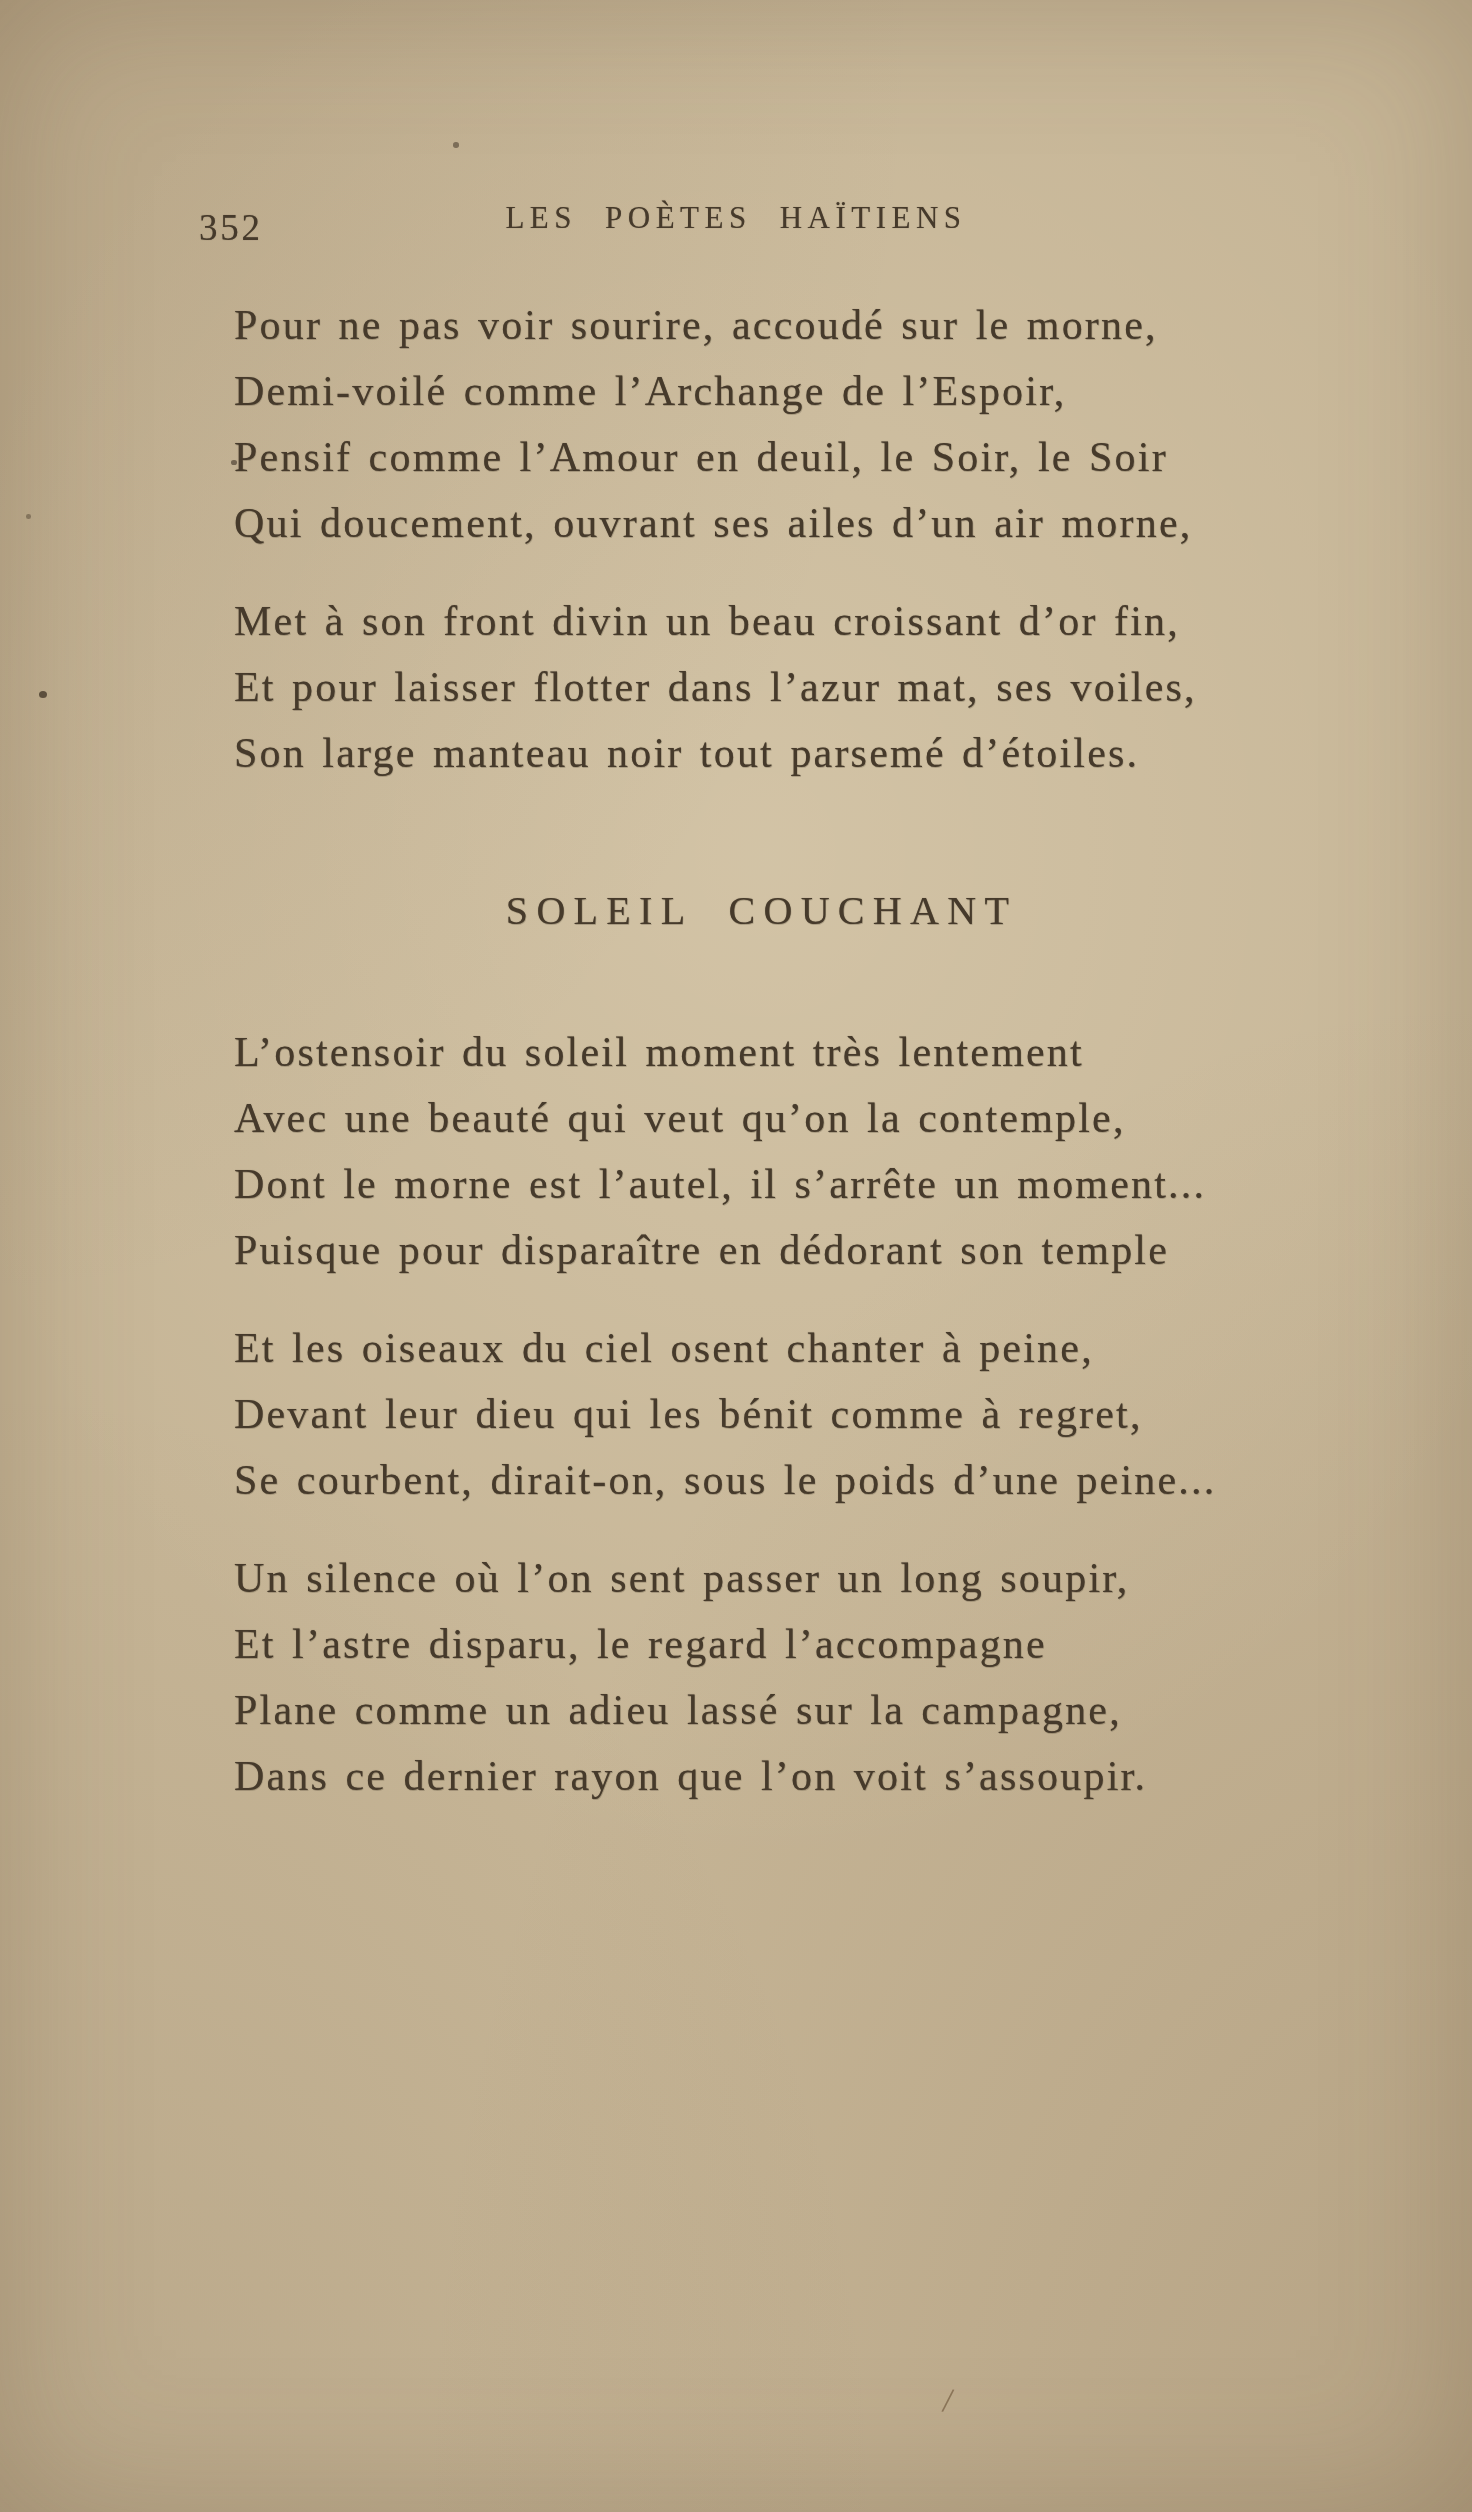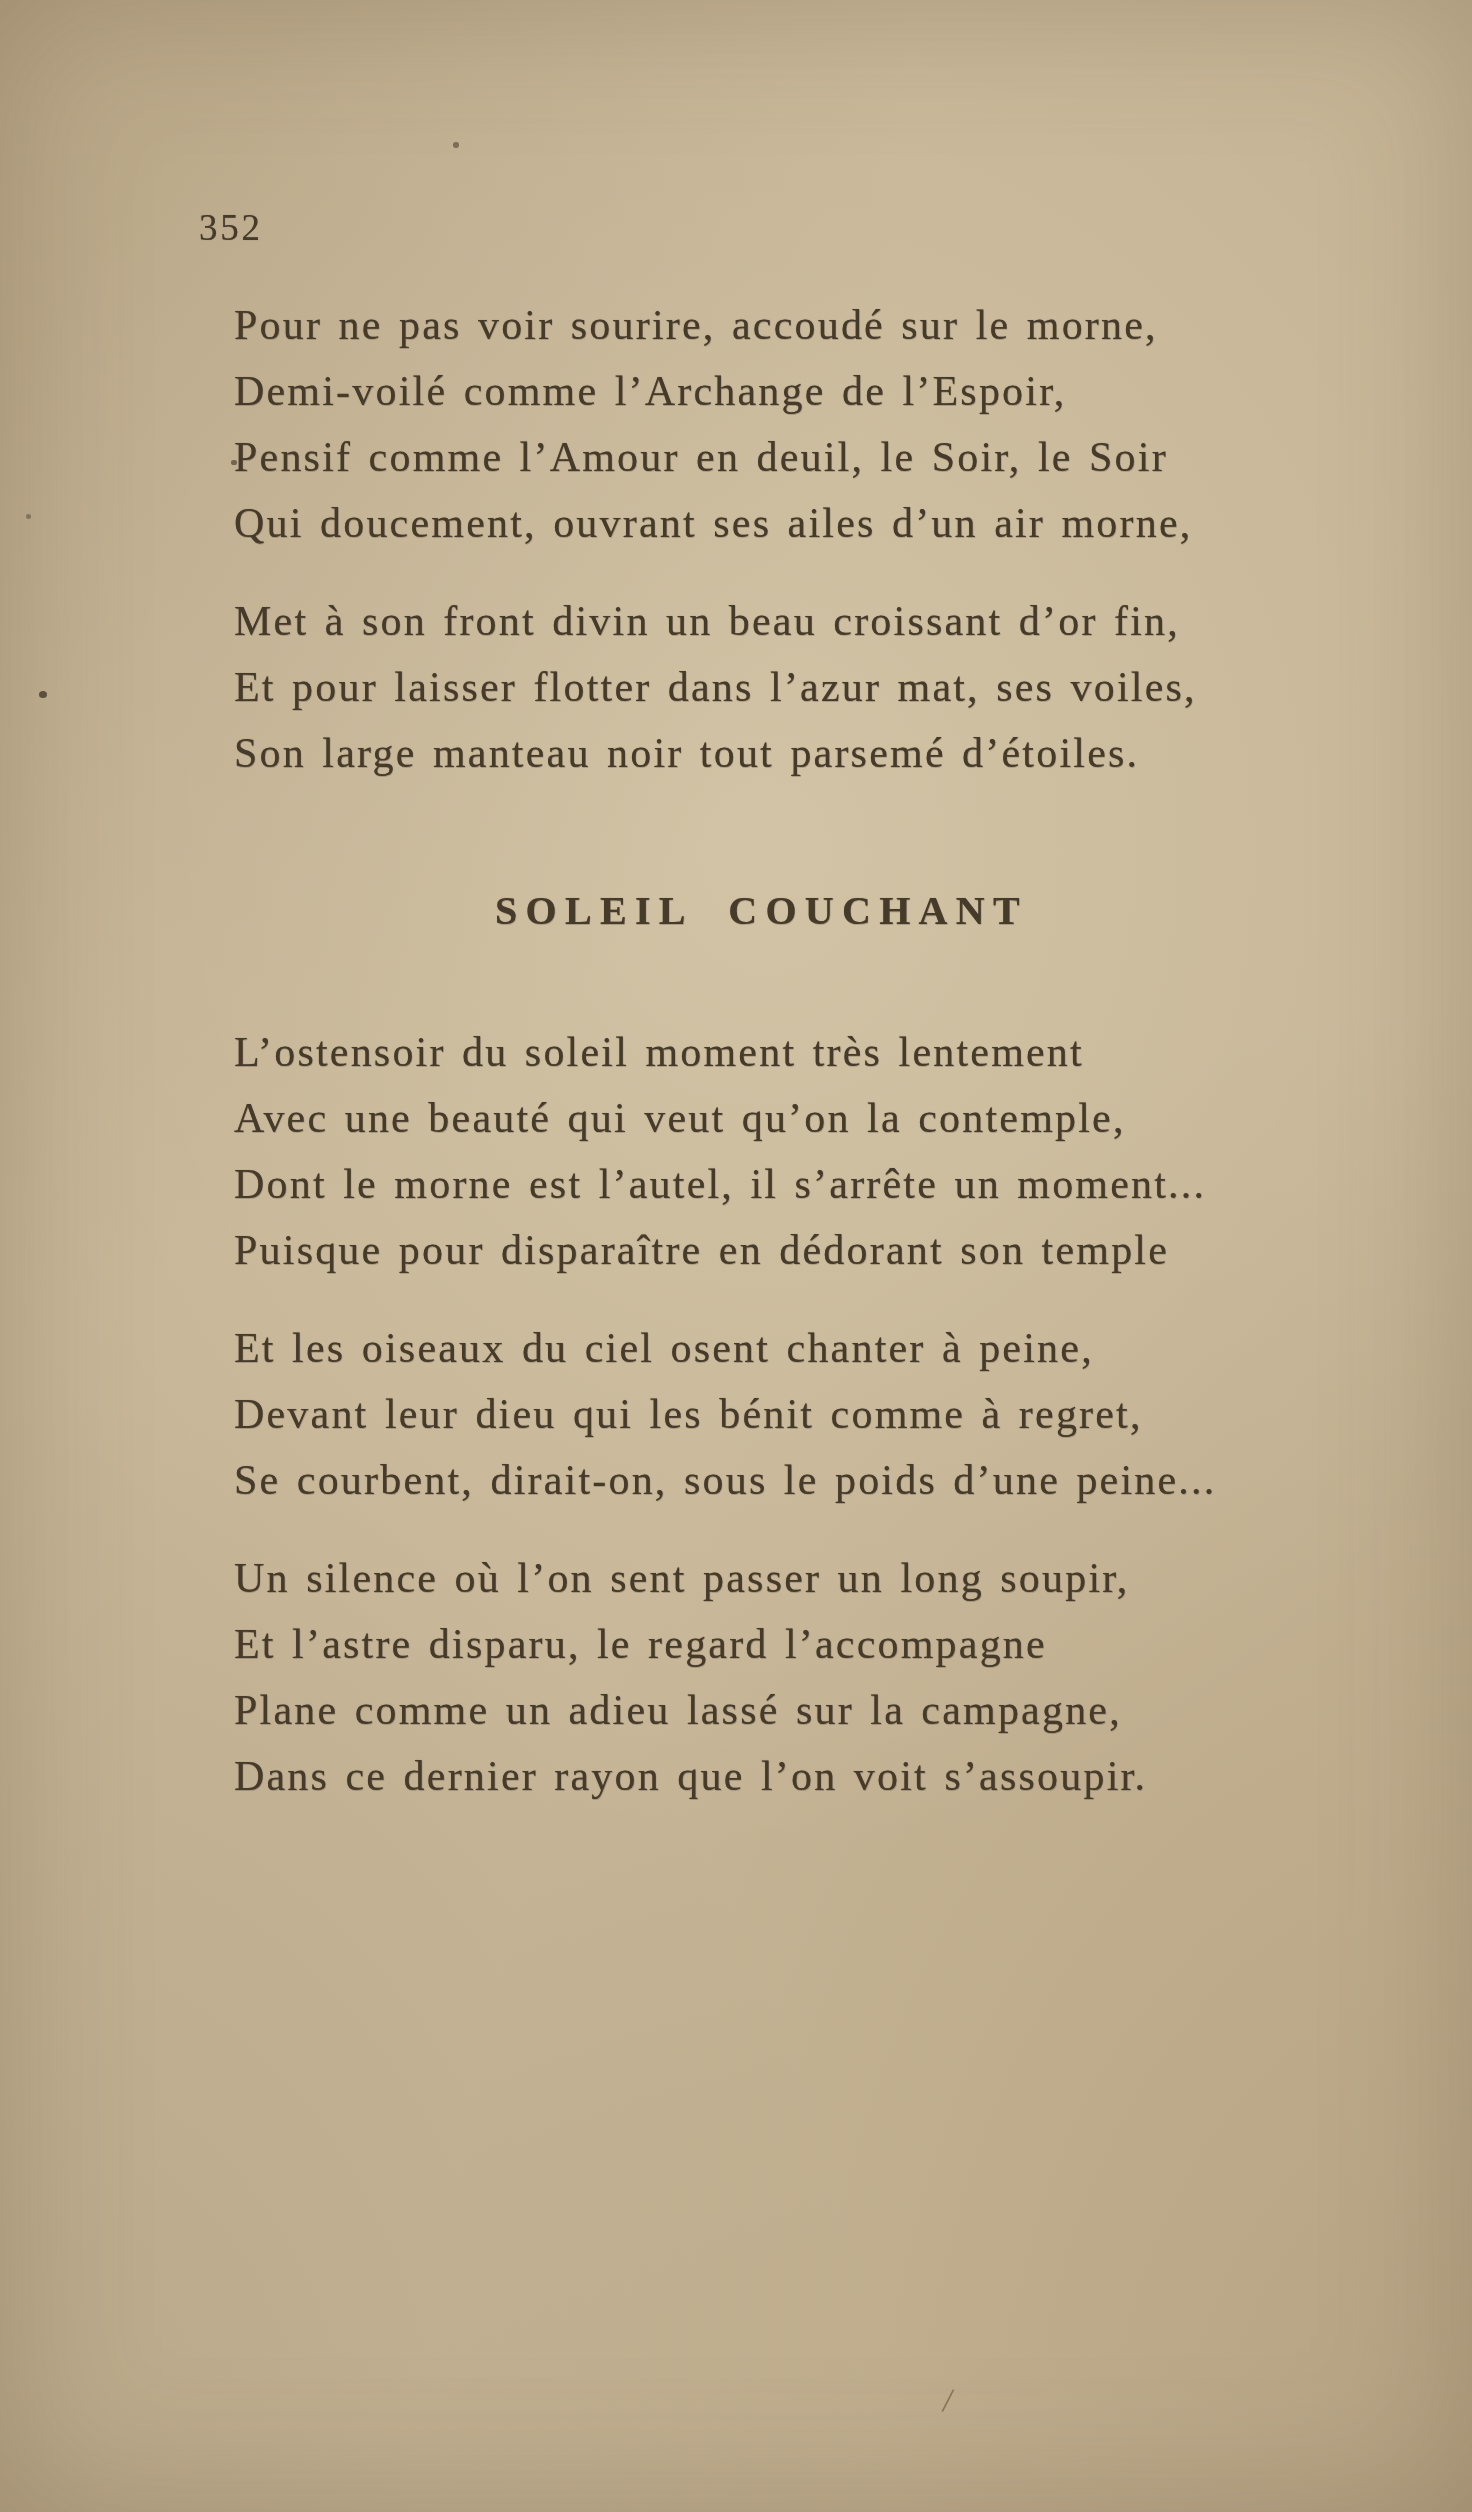--- a/index.html
+++ b/index.html
@@ -75,21 +75,21 @@
     white-space: nowrap;
     text-shadow: 0 0 0.9px rgba(70,58,43,0.55), 0.6px 0.6px 0 rgba(70,58,43,0.22);
   }
   .poem-heading {
     margin: 92px 0 75px 0;
     text-align: center;
     font-size: 40px;
     line-height: 66px;
     letter-spacing: 8.3px;
     word-spacing: 18.3px;
-    font-weight: bold;
+    font-weight: normal;
     text-shadow: 0 0 0.9px rgba(70,58,43,0.55), 0.6px 0.6px 0 rgba(70,58,43,0.22);
   }
 
   
   .speck {
     position: absolute;
     border-radius: 50%;
     background: rgba(62,50,36,0.75);
   }
   .speck.s1 { left: 39px;  top: 691px;  width: 8.3px;  height: 7.3px; }
@@ -106,20 +106,21 @@
     text-shadow: none;
   }
 </style>
 </head>
 <body>
 
 <div class="page">
 
   <div class="running-header">
     <span class="page-number">352</span>
+    <span class="running-title">LES POÈTES HAÏTIENS</span>
   </div>
 
   <div class="poem-body">
       <div class="stanza">
         <p class="verse-line">Pour ne pas voir sourire, accoudé sur le morne,</p>
         <p class="verse-line">Demi-voilé comme l’Archange de l’Espoir,</p>
         <p class="verse-line">Pensif comme l’Amour en deuil, le Soir, le Soir</p>
         <p class="verse-line">Qui doucement, ouvrant ses ailes d’un air morne,</p>
       </div>
       <div class="stanza">

